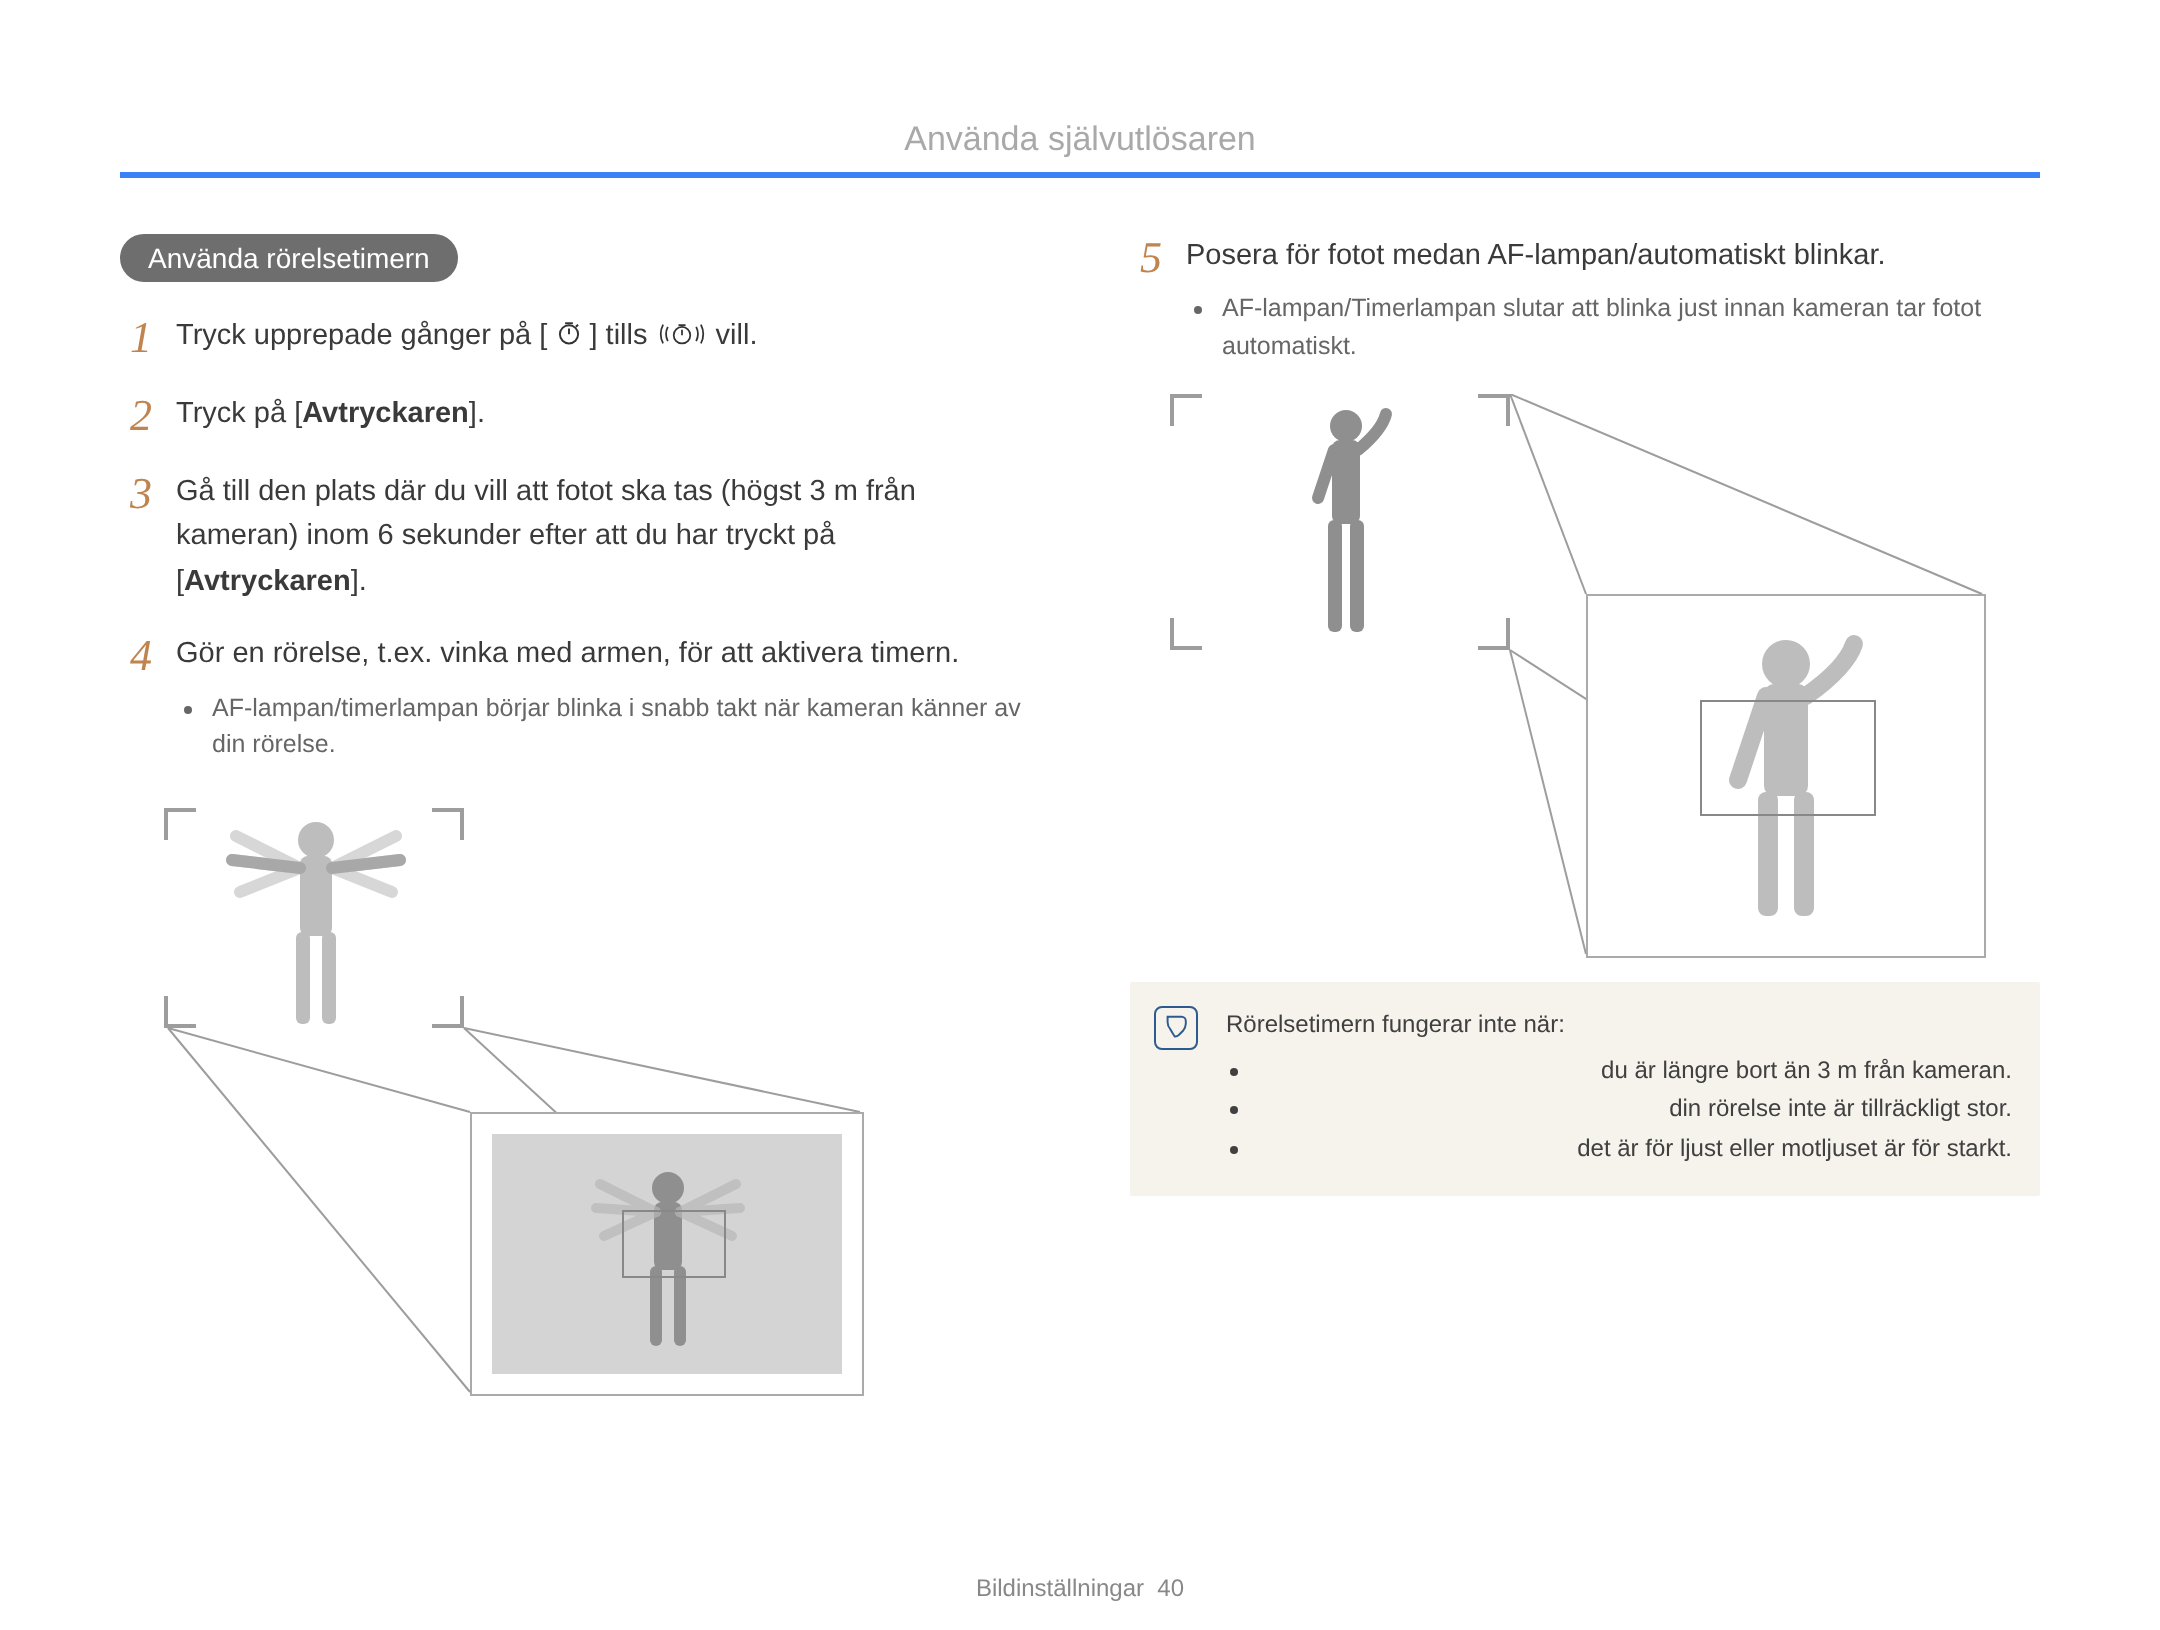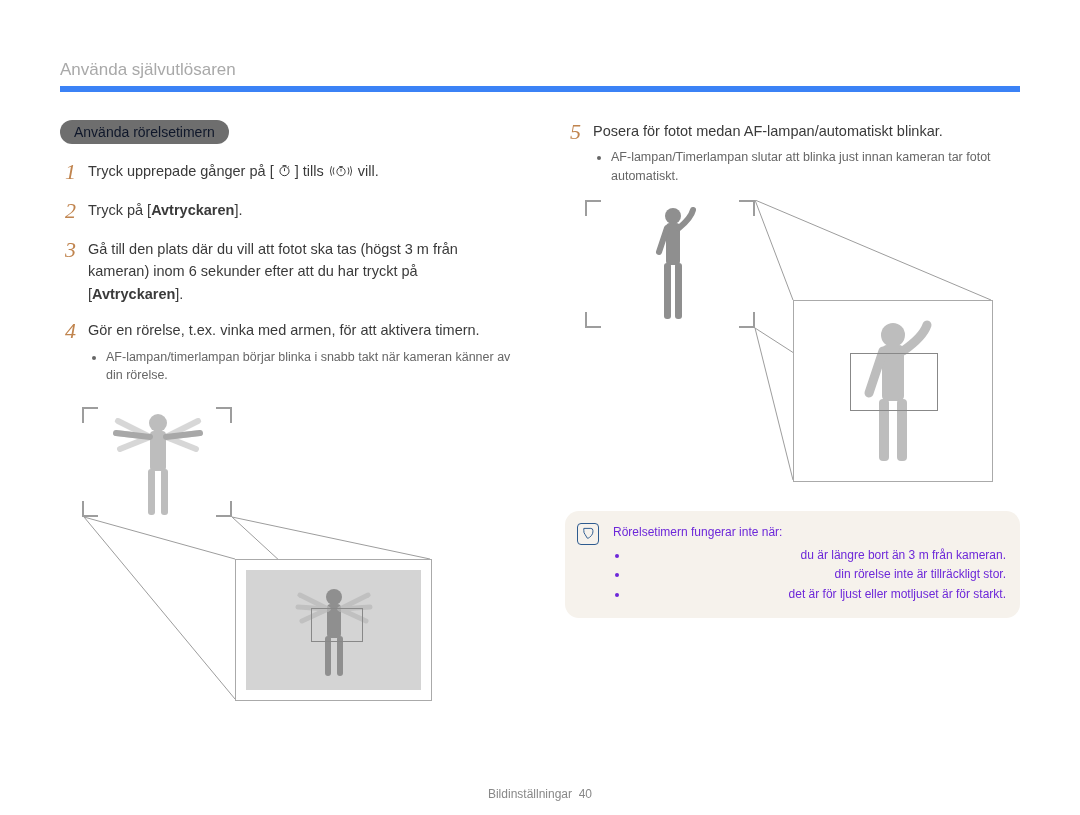--- a/index.html
+++ b/index.html
@@ -10,36 +10,37 @@
     width: 1080px;
     height: 815px;
     box-sizing: border-box;
     padding: 60px 60px 20px 60px;
     position: relative;
   }
   .page-title {
     font-size: 17px;
     color: #a9a9a9;
     font-weight: 300;
-    border-bottom: 6px solid #3b82f6;
+    border-bottom: 3px solid #3b82f6;
     padding-bottom: 6px;
     margin-bottom: 28px;
+    text-align: center;
   }
   .columns {
     display: flex;
     gap: 50px;
   }
   .col {
     flex: 1;
     min-width: 0;
   }
   .section-pill {
     display: inline-block;
     background: #6e6e6e;
-    color: #0f172a;
+    color: #ffffff;
     font-size: 14px;
     padding: 4px 14px;
     border-radius: 12px;
     margin-bottom: 16px;
   }
   .steps {
     list-style: none;
     padding: 0;
     margin: 0;
   }
@@ -125,27 +126,27 @@
   .diag-caption {
     font-size: 12px;
     color: #7a7a7a;
     text-align:center;
     line-height:1.35;
   }
   
   .diagram-r { position: relative; margin-top: 8px; height: 290px; }
   
   .notice {
-    margin-top: 21px;
+    margin-top: 4px;
     background: #f6f2ec;
-    border-radius: 14px;
+    border-radius: 1px;
     padding: 12px 14px 14px 48px;
     position: relative;
     font-size: 12px;
-    color: #6d28d9;
+    color: #404040;
     line-height: 1.6;
   }
   .notice-icon {
     position:absolute;
     left:12px; top:12px;
     width:20px; height:20px;
     border:1.5px solid #2e5b8f;
     border-radius:4px;
     display:flex; align-items:center; justify-content:center;
     color:#2e5b8f;

